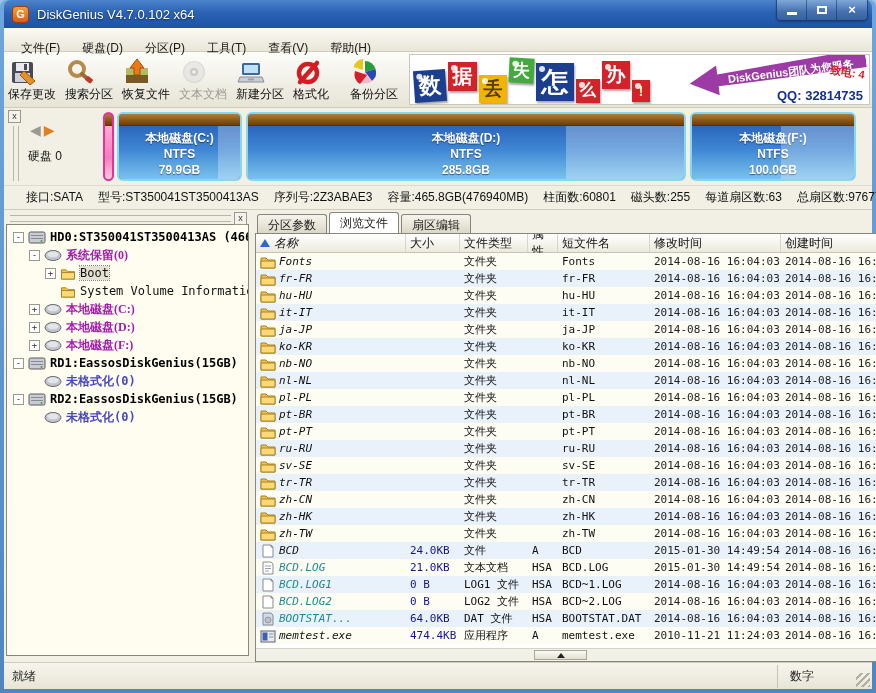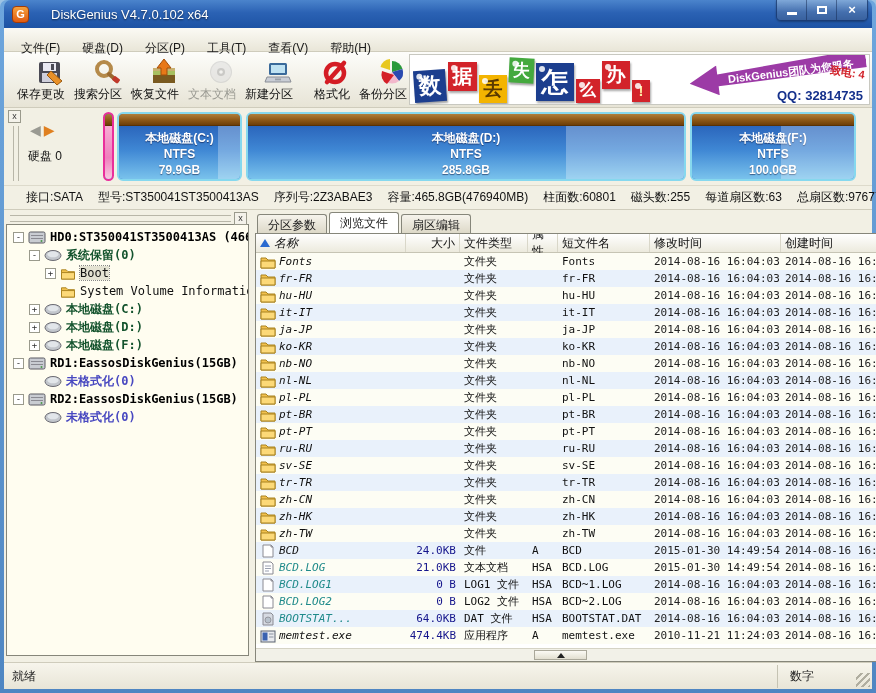--- a/index.html
+++ b/index.html
@@ -6,40 +6,40 @@
   html,body { background:#9ec4e4; font-family:"Liberation Sans",sans-serif; }
   .window{position:relative;width:876px;height:693px;background:linear-gradient(#6ea6dd,#4f86c2);
     border-radius:7px 7px 0 0;padding:0 4px 4px 4px;overflow:hidden;}
 
   
   .titlebar{height:28px;display:flex;align-items:center;padding:0 4px;
     background:linear-gradient(#4b84cc 0%,#2b62b4 45%,#1d53a4 100%);border-radius:7px 7px 0 0;}
   .app-icon{width:17px;height:17px;border-radius:4px;margin:0 2px 0 4px;
     background:linear-gradient(#f6a23c,#e05a10);border:1px solid #a33c06;
     color:#fff;font-weight:bold;font-size:11px;line-height:15px;text-align:center;}
-  .title-text{color:#fff;font-size:13px;margin-left:20px;text-shadow:0 1px 2px rgba(0,0,0,.6);}
+  .title-text{color:#fff;font-size:13px;margin-left:6px;text-shadow:0 1px 2px rgba(0,0,0,.6);}
   .win-btns{margin-left:auto;display:flex;margin-top:-8px;border:1px solid rgba(20,40,80,.6);
     border-top:none;border-radius:0 0 5px 5px;overflow:hidden;box-shadow:0 1px 2px rgba(0,0,0,.3);}
   .win-btn{width:30px;height:20px;display:flex;align-items:center;justify-content:center;
     background:linear-gradient(#7fa8d8,#446fae 60%,#39619e);border-right:1px solid rgba(20,40,80,.5);
     color:#fff;cursor:pointer;}
   .win-btn:last-child{border-right:none;}
   .glyph-min{width:10px;height:3px;background:#fff;margin-top:7px;}
   .glyph-max{width:10px;height:8px;border:2px solid #fff;}
   .glyph-close{color:#fff;font-size:13px;font-weight:bold;line-height:1;}
 
   
   .menubar{height:24px;display:flex;align-items:center;background:linear-gradient(#fbfaf4,#e9e6d8);
     border-bottom:1px solid #cfccbc;font-size:12px;color:#1a1a1a;padding-left:6px;}
   .menu-item{padding:3px 11px;cursor:default;margin-top:17px;}
 
   
   .toolbar{height:56px;display:flex;align-items:stretch;background:linear-gradient(#fdfdfa,#e7e4d6);
     border-bottom:1px solid #cfccbc;padding:1px 0 1px 4px;}
-  .tbtn{width:57px;display:flex;flex-direction:column;align-items:flex-end;justify-content:center;cursor:pointer;}
+  .tbtn{width:57px;display:flex;flex-direction:column;align-items:flex-start;justify-content:center;cursor:pointer;}
   .tbtn svg{width:30px;height:30px;}
   .tbtn .tlabel{font-size:12px;color:#111;line-height:13px;}
   .tbtn.disabled .tlabel{color:#9a9a92;}
   .tbtn.disabled svg{filter:grayscale(1);opacity:.55;}
 
   
   .ad{flex:1;margin:1px 2px 1px 2px;position:relative;background:#fff;border:1px solid #c8c8c0;overflow:hidden;}
   .ad-tiles{position:absolute;left:4px;top:0;height:100%;display:flex;align-items:center;}
   .ad-tile{display:inline-flex;align-items:center;justify-content:center;font-weight:bold;
     margin-right:2px;box-shadow:1px 2px 2px rgba(0,0,0,.35);position:relative;}
@@ -97,21 +97,21 @@
     background:#f4f2ea;font-size:9px;line-height:11px;text-align:center;color:#333;cursor:pointer;}
   .tree-panel{flex:1;border:1px solid #86867a;background:#fffdf0;overflow:hidden;padding-top:3px;}
   .titem{height:18px;display:flex;align-items:center;font-size:12px;
     font-family:"DejaVu Sans Mono",monospace;white-space:nowrap;cursor:pointer;}
   .exp{width:11px;height:11px;flex:none;border:1px solid #9a9a8c;background:#fff;color:#333;
     font-size:9px;line-height:9px;text-align:center;margin-right:4px;font-family:"DejaVu Sans Mono",monospace;}
   .exp.none{visibility:hidden;}
   .ticon{flex:none;margin-right:4px;}
   .tlab{font-weight:bold;}
   .tlab.disk{color:#000;}
-  .tlab.brown{color:#14532d;}
+  .tlab.brown{color:#a21caf;font-family:Liberation Serif, serif;}
   .tlab.blue{color:#4848c0;}
   .tlab.folder{color:#111;font-weight:normal;}
   .tlab.sel{background:#e4e2d2;outline:1px dotted #888;}
 
   .splitter{width:6px;flex:none;cursor:col-resize;}
 
   .content{flex:1;display:flex;flex-direction:column;padding:2px 8px 0 0;}
   .tabs{height:21px;display:flex;gap:2px;padding-left:2px;}
   .tab{padding:2px 10px 0 10px;font-size:12px;color:#222;cursor:pointer;
     background:linear-gradient(#f6f4ec,#ddd9c8);border:1px solid #86867a;border-bottom:none;
@@ -119,21 +119,21 @@
   .tab.active{background:#fff;height:21px;margin-top:0;position:relative;z-index:2;}
 
   .table-area{flex:1;display:flex;border:1px solid #86867a;background:#fff;overflow:hidden;}
   .table-main{flex:1;display:flex;flex-direction:column;overflow:hidden;}
   .thead{height:19px;display:flex;flex:none;background:linear-gradient(#ffffff,#eceadd);
     border-bottom:1px solid #c6c4b4;font-size:12px;color:#111;}
   .th{display:flex;align-items:center;padding:0 4px;border-right:1px solid #d9d7c9;flex:none;}
   .sort-arrow{width:0;height:0;border-left:5px solid transparent;border-right:5px solid transparent;
     border-bottom:8px solid #2a6ad0;margin-right:4px;}
   .c-name{width:150px;font-style:italic;}
-  .c-size{width:54px;justify-content:flex-end;text-align:right;}
+  .c-size{width:54px;justify-content:flex-start;text-align:right;}
   .c-type{width:68px;text-align:right;}
   .c-attr{width:30px;}
   .c-short{width:92px;}
   .c-mtime{width:131px;}
   .c-ctime{flex:1 !important;width:auto;}
   .rows{flex:1;overflow:hidden;}
   .tr{height:17px;display:flex;align-items:center;font-size:11px;
     font-family:"DejaVu Sans Mono",monospace;color:#111;cursor:default;}
   .tr:nth-child(odd){background:#fdfdf4;}
   .tr:nth-child(even){background:#e9f1fb;}

